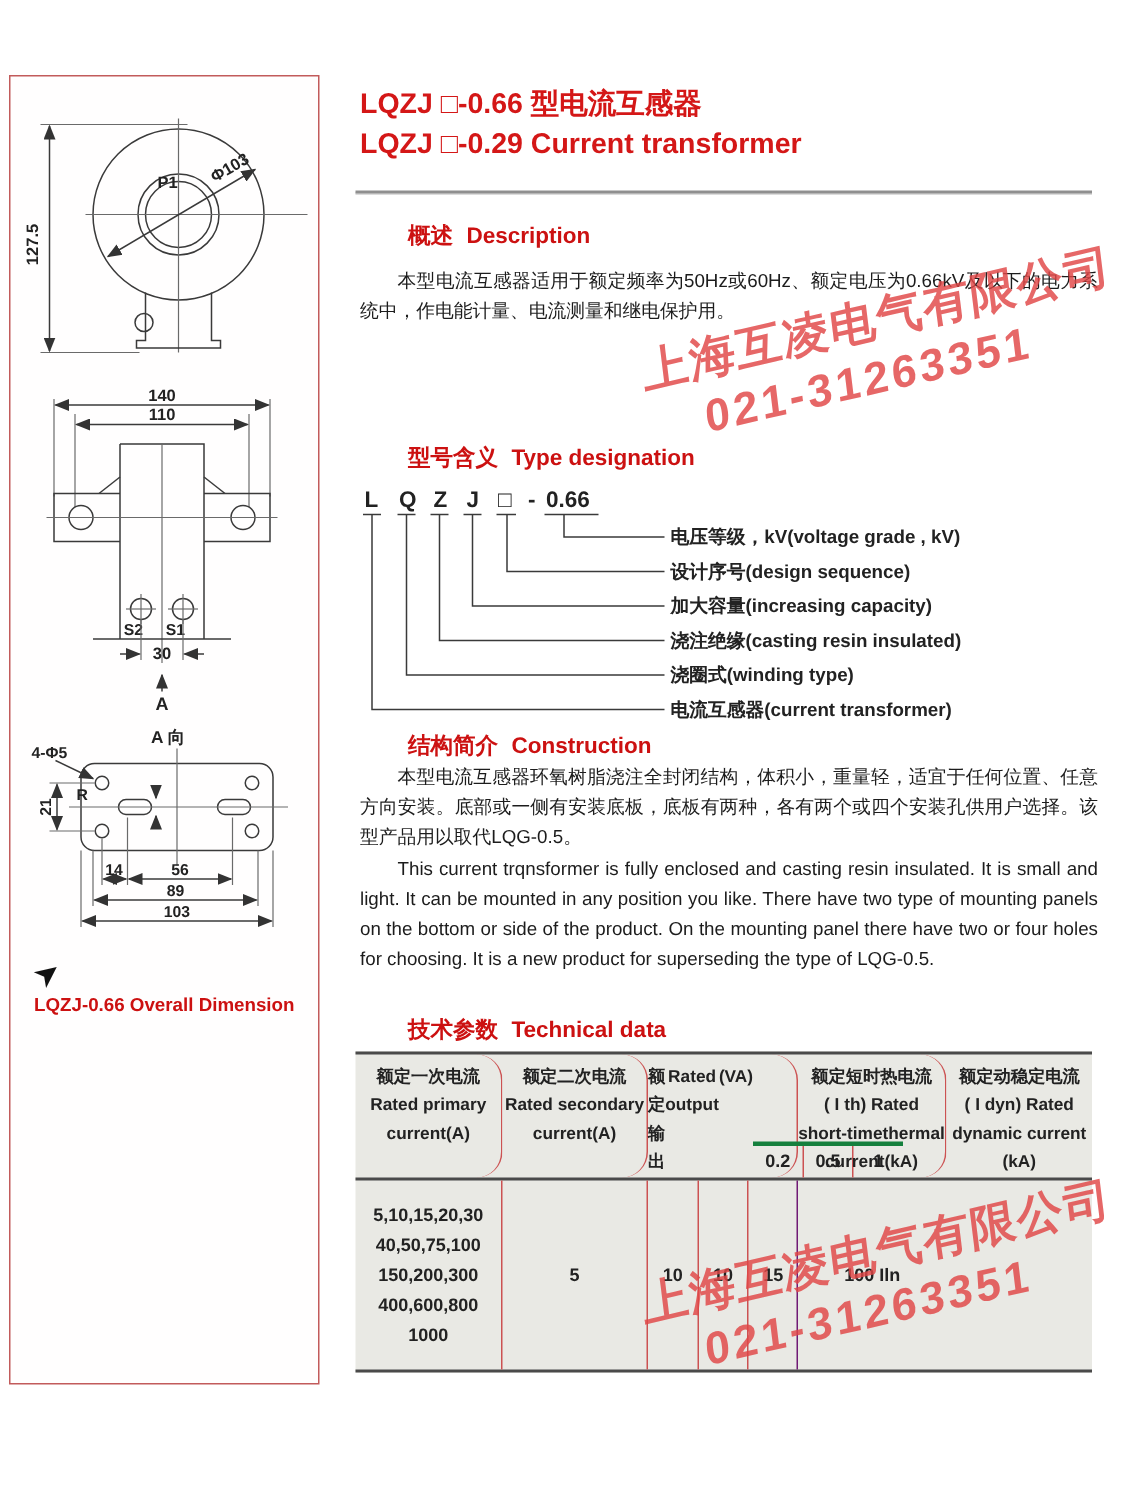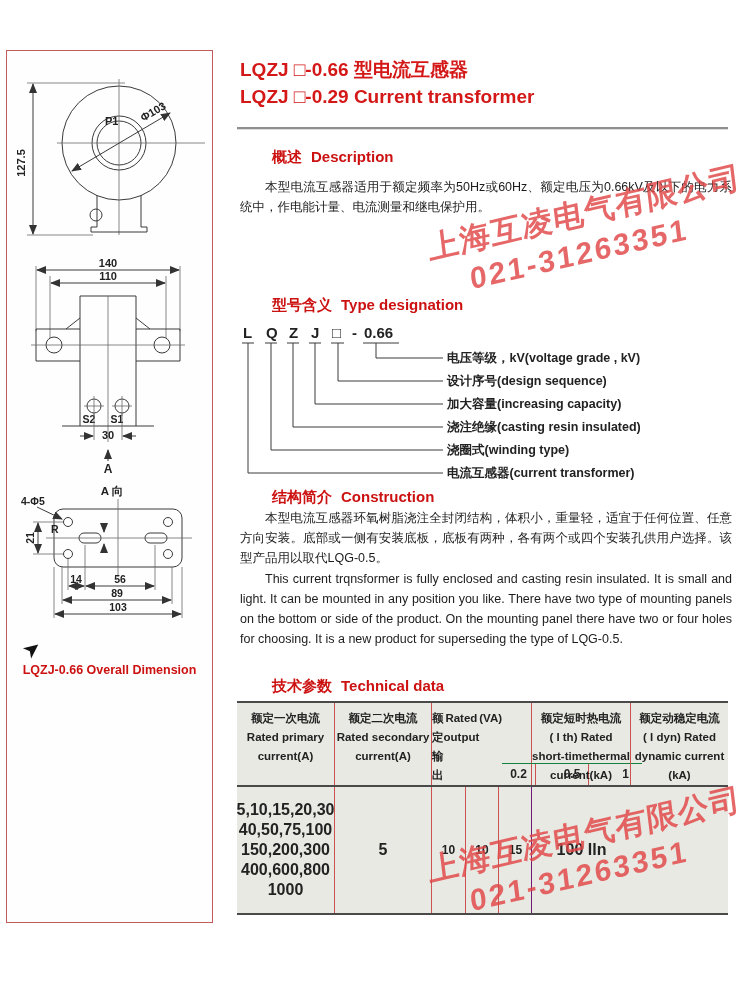--- a/index.html
+++ b/index.html
@@ -32,30 +32,30 @@
     text-indent:2em; margin:0 0 1px 0; color:#1c1c1c; }
   .fan-svg { position:absolute; left:240px; top:320px; overflow:visible; }
   .fan-svg text.letter { font-size:15px; }
   .fan-svg text.lbl { font-size:12.5px; }
   
   .tech { position:absolute; left:237px; top:701px; width:491px; background:#e9e9e4;
     border-top:2px solid #4a4a4a; border-bottom:2px solid #4a4a4a; font-weight:bold; color:#222; }
   .t-head { display:grid; grid-template-columns:98px 97px 100px 99px 97px;
     border-bottom:2px solid #4a4a4a; }
   .hc { border-right:1px solid #cc5252; text-align:center; font-size:11.5px;
-    line-height:19px; padding-top:6px; }
+    line-height:19px; padding-top:6px;border-radius:17px; }
   .hc.last { border-right:none; }
   .hc.c3 { display:flex; flex-direction:row; padding-top:6px; }
-  .sub { display:grid; grid-template-columns:34px 33px 33px; border-top:1px solid #15803d;
-    margin-top:3px;gap:20px; }
+  .sub { display:grid; grid-template-columns:34px 33px 33px; border-top:3px solid #15803d;
+    margin-top:3px; }
   .sub div { border-right:1px solid #cc5252; line-height:21px; font-size:12px; }
   .sub div:last-child { border-right:none; }
   .t-body { display:grid; grid-template-columns:98px 97px 100px 99px 97px; }
   .bc { border-right:1px solid #cc5252; display:flex; flex-direction:column;
-    align-items:center; justify-content:center; text-align:center; font-size:16px;
+    align-items:center; justify-content:center; text-align:center; font-size:12px;
     line-height:20px; min-height:126px; }
   .bc.last { border-right:none; }
   .bc3 { display:grid; grid-template-columns:34px 33px 33px; border-right:1px solid #701a75;text-align:center; }
   .bc3 div { border-right:1px solid #cc5252; display:flex; align-items:center;
     justify-content:center; font-size:12px; }
   .bc3 div:last-child { border-right:none; }
   
   .wm { position:absolute; transform:rotate(-13deg) skewX(-6deg); transform-origin:left top;
     color:rgba(224,70,70,0.82); font-weight:bold; white-space:nowrap; z-index:5; }
   .wm-line1 { font-size:31px; letter-spacing:1px; }

